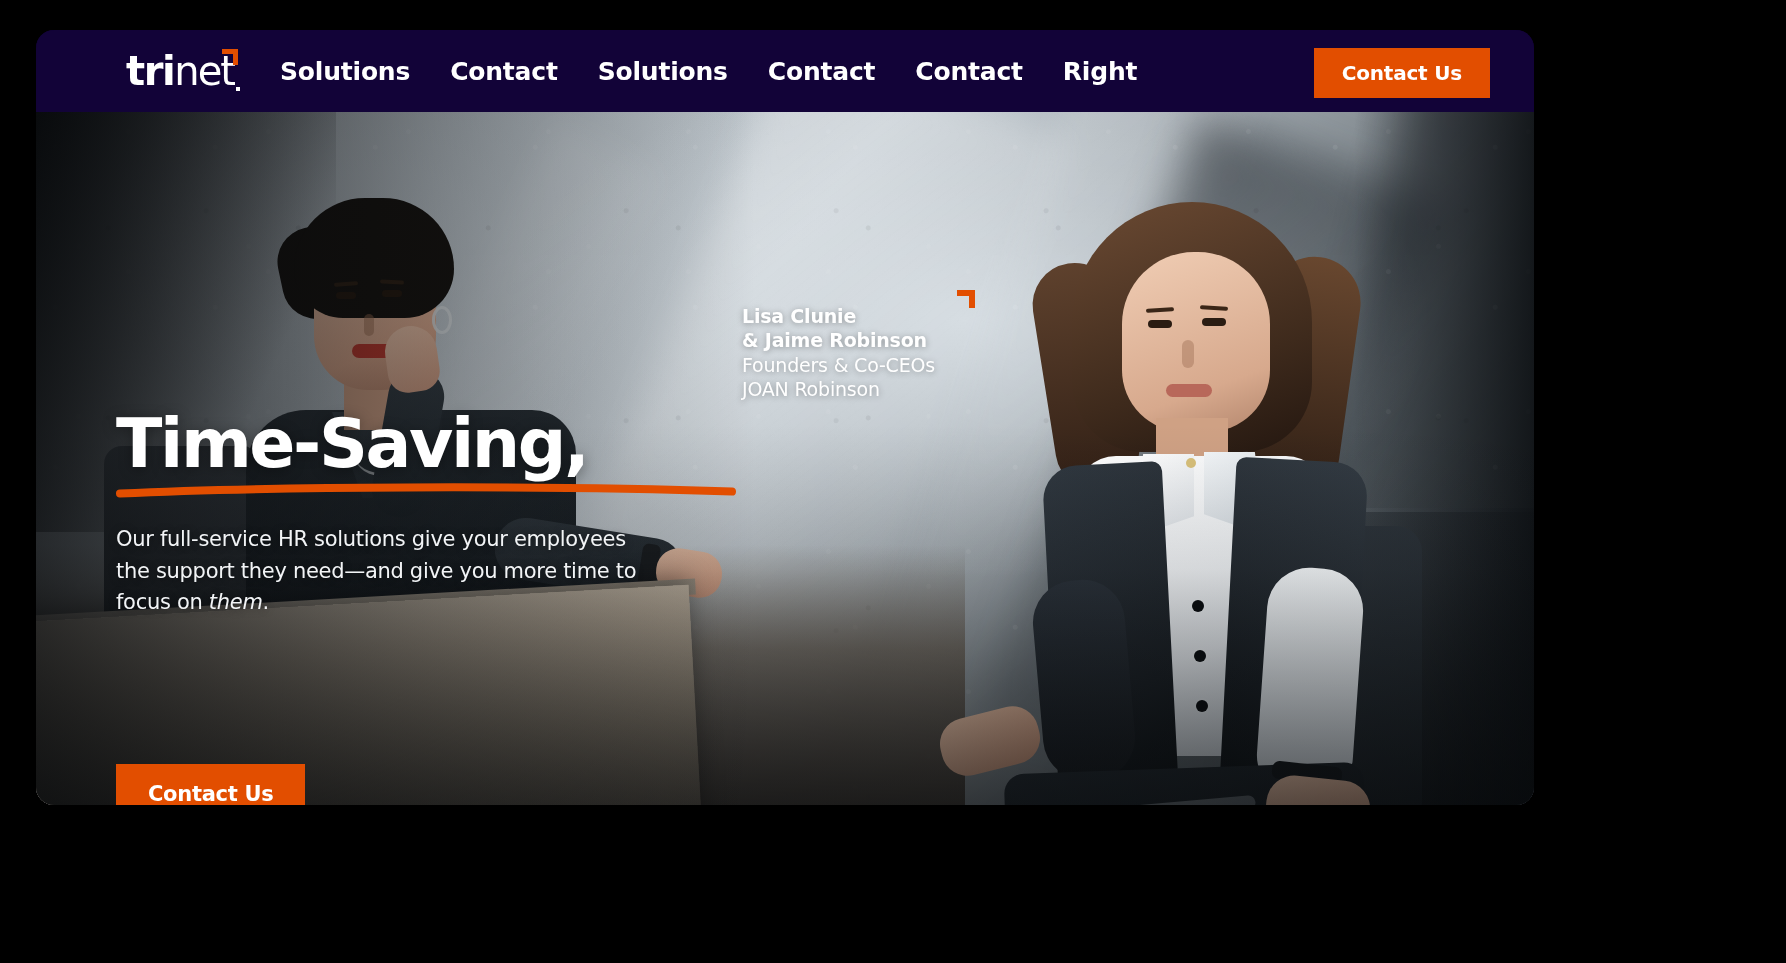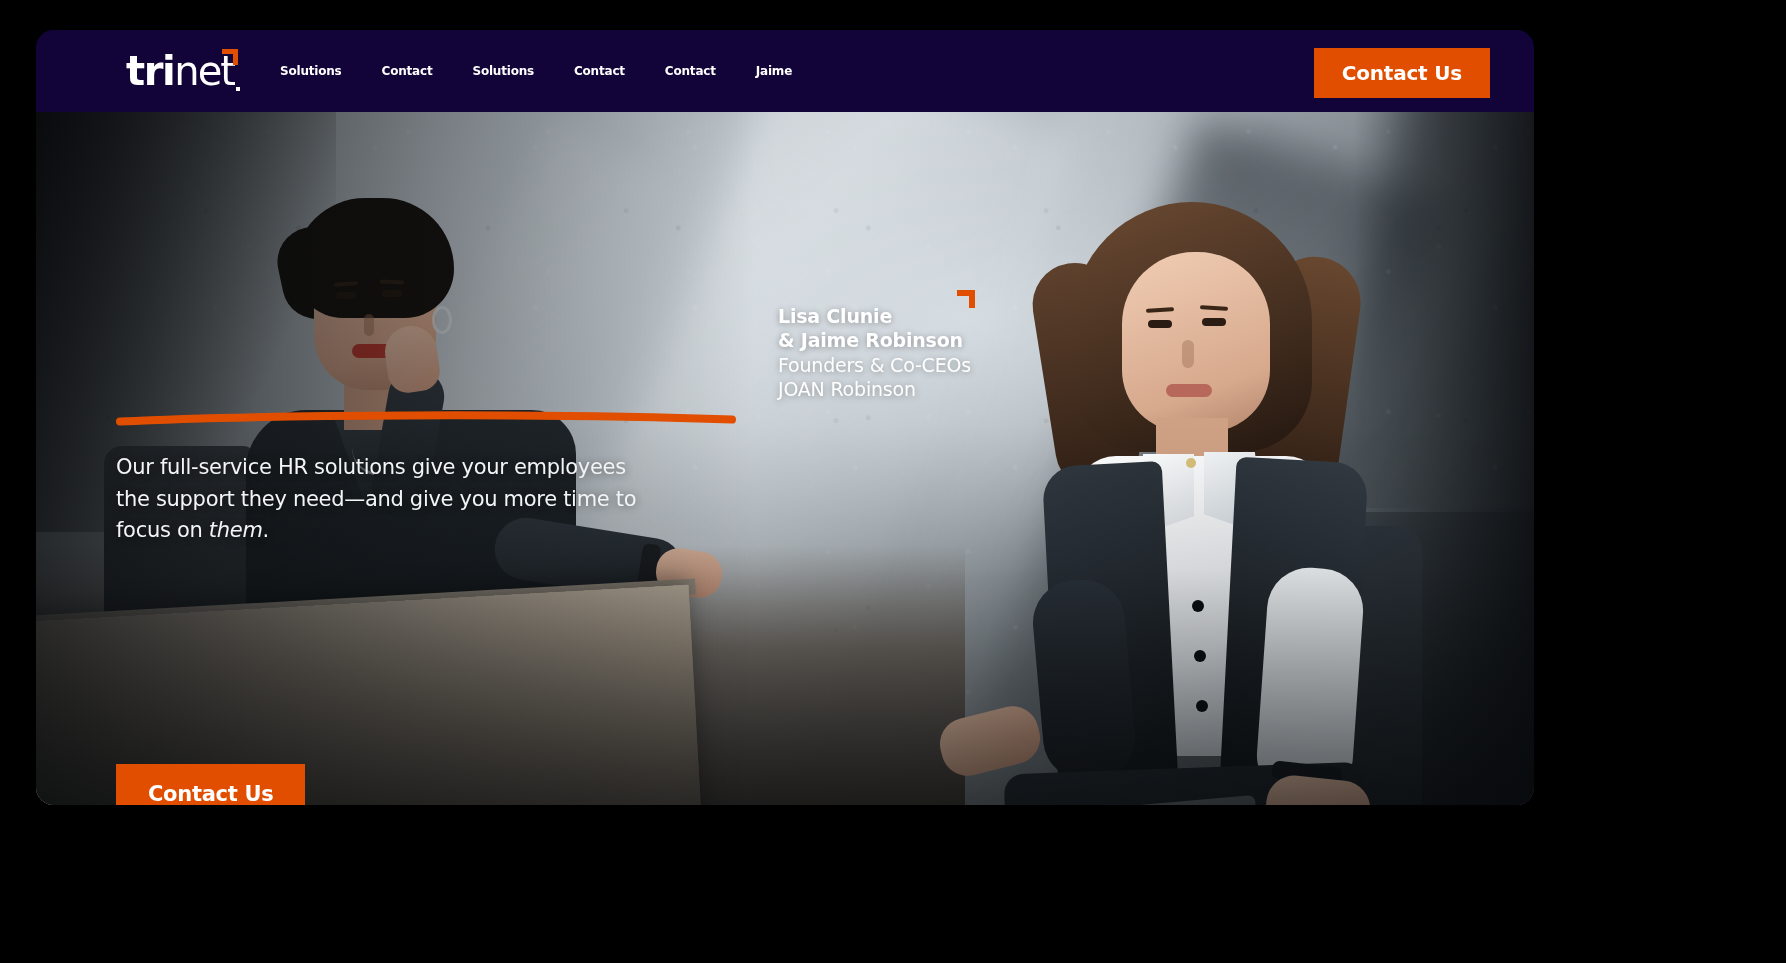--- a/index.html
+++ b/index.html
@@ -54,21 +54,21 @@
   .logo-dot{
     position:absolute;
     right:-6px; bottom:4px;
     width:4px; height:4px;
     background:#fff;
   }
 
   .main-nav{ display:flex; align-items:center; gap:40px; }
   .nav-item{
     color:#fff;
-    font-size:12px;
+    font-size:25px;
     font-weight:700;
     letter-spacing:-0.2px;
     white-space:nowrap;
     cursor:pointer;
     font-family:"DejaVu Sans", sans-serif;
   }
 
   .header-cta{
     position:absolute;
     right:44px; top:18px;
@@ -312,21 +312,21 @@
   .hero-vignette{
     position:absolute; inset:0;
     background:
       linear-gradient(90deg, rgba(6,8,10,.78) 0%, rgba(6,8,10,.34) 26%, rgba(6,8,10,0) 48%),
       linear-gradient(0deg, rgba(6,8,10,.62) 0%, rgba(6,8,10,.10) 34%, rgba(6,8,10,0) 55%);
   }
 
   
   .attribution{
     position:absolute;
-    left:742px; top:192px;
+    left:706px; top:192px;
     z-index:6;
     color:#fff;
     font-family:"DejaVu Sans", sans-serif;
     text-shadow:0 1px 6px rgba(0,0,0,.35);
   }
   .attr-name{ font-size:19px; font-weight:700; line-height:1.28; letter-spacing:-0.2px; }
   .attr-role{ font-size:19px; font-weight:400; line-height:1.28; letter-spacing:-0.2px; }
   .corner-mark{
     position:absolute;
     left:921px; top:178px;
@@ -407,21 +407,21 @@
       <span class="logo-mark"></span>
       <span class="logo-dot"></span>
     </a>
 
     <nav class="main-nav">
       <span class="nav-item">Solutions</span>
       <span class="nav-item">Contact</span>
       <span class="nav-item">Solutions</span>
       <span class="nav-item">Contact</span>
       <span class="nav-item">Contact</span>
-      <span class="nav-item">Jaime</span>
+      <span class="nav-item">Right</span>
     </nav>
 
     <button class="header-cta">Contact Us</button>
   </header>
 
   <section class="hero">
 
     <div class="hero-photo">
       <div class="bg-wall"></div>
       <div class="wall-streak streak-a"></div>
@@ -500,20 +500,21 @@
     <div class="corner-mark"></div>
     <div class="attribution">
       <div class="attr-name">Lisa Clunie</div>
       <div class="attr-name">&amp; Jaime Robinson</div>
       <div class="attr-role">Founders &amp; Co-CEOs</div>
       <div class="attr-role">JOAN Robinson</div>
     </div>
 
     <div class="hero-copy">
       <h1 class="headline">
+        <span class="headline-line">Time-Saving,</span>
       </h1>
       <span class="underline-wrap">
         <svg width="620" height="16" viewBox="0 0 620 16" fill="none" aria-hidden="true">
           <path d="M4 11.5 C150 4.5, 420 3.0, 616 9.5" stroke="#E24E00" stroke-width="8" stroke-linecap="round" fill="none"></path>
         </svg>
       </span>
       <p class="hero-sub"><span>Our full-service HR solutions give your employees the support they need—and give you more time to focus on </span><em>them</em><span>.</span></p>
     </div>
 
     <div class="hero-actions">

